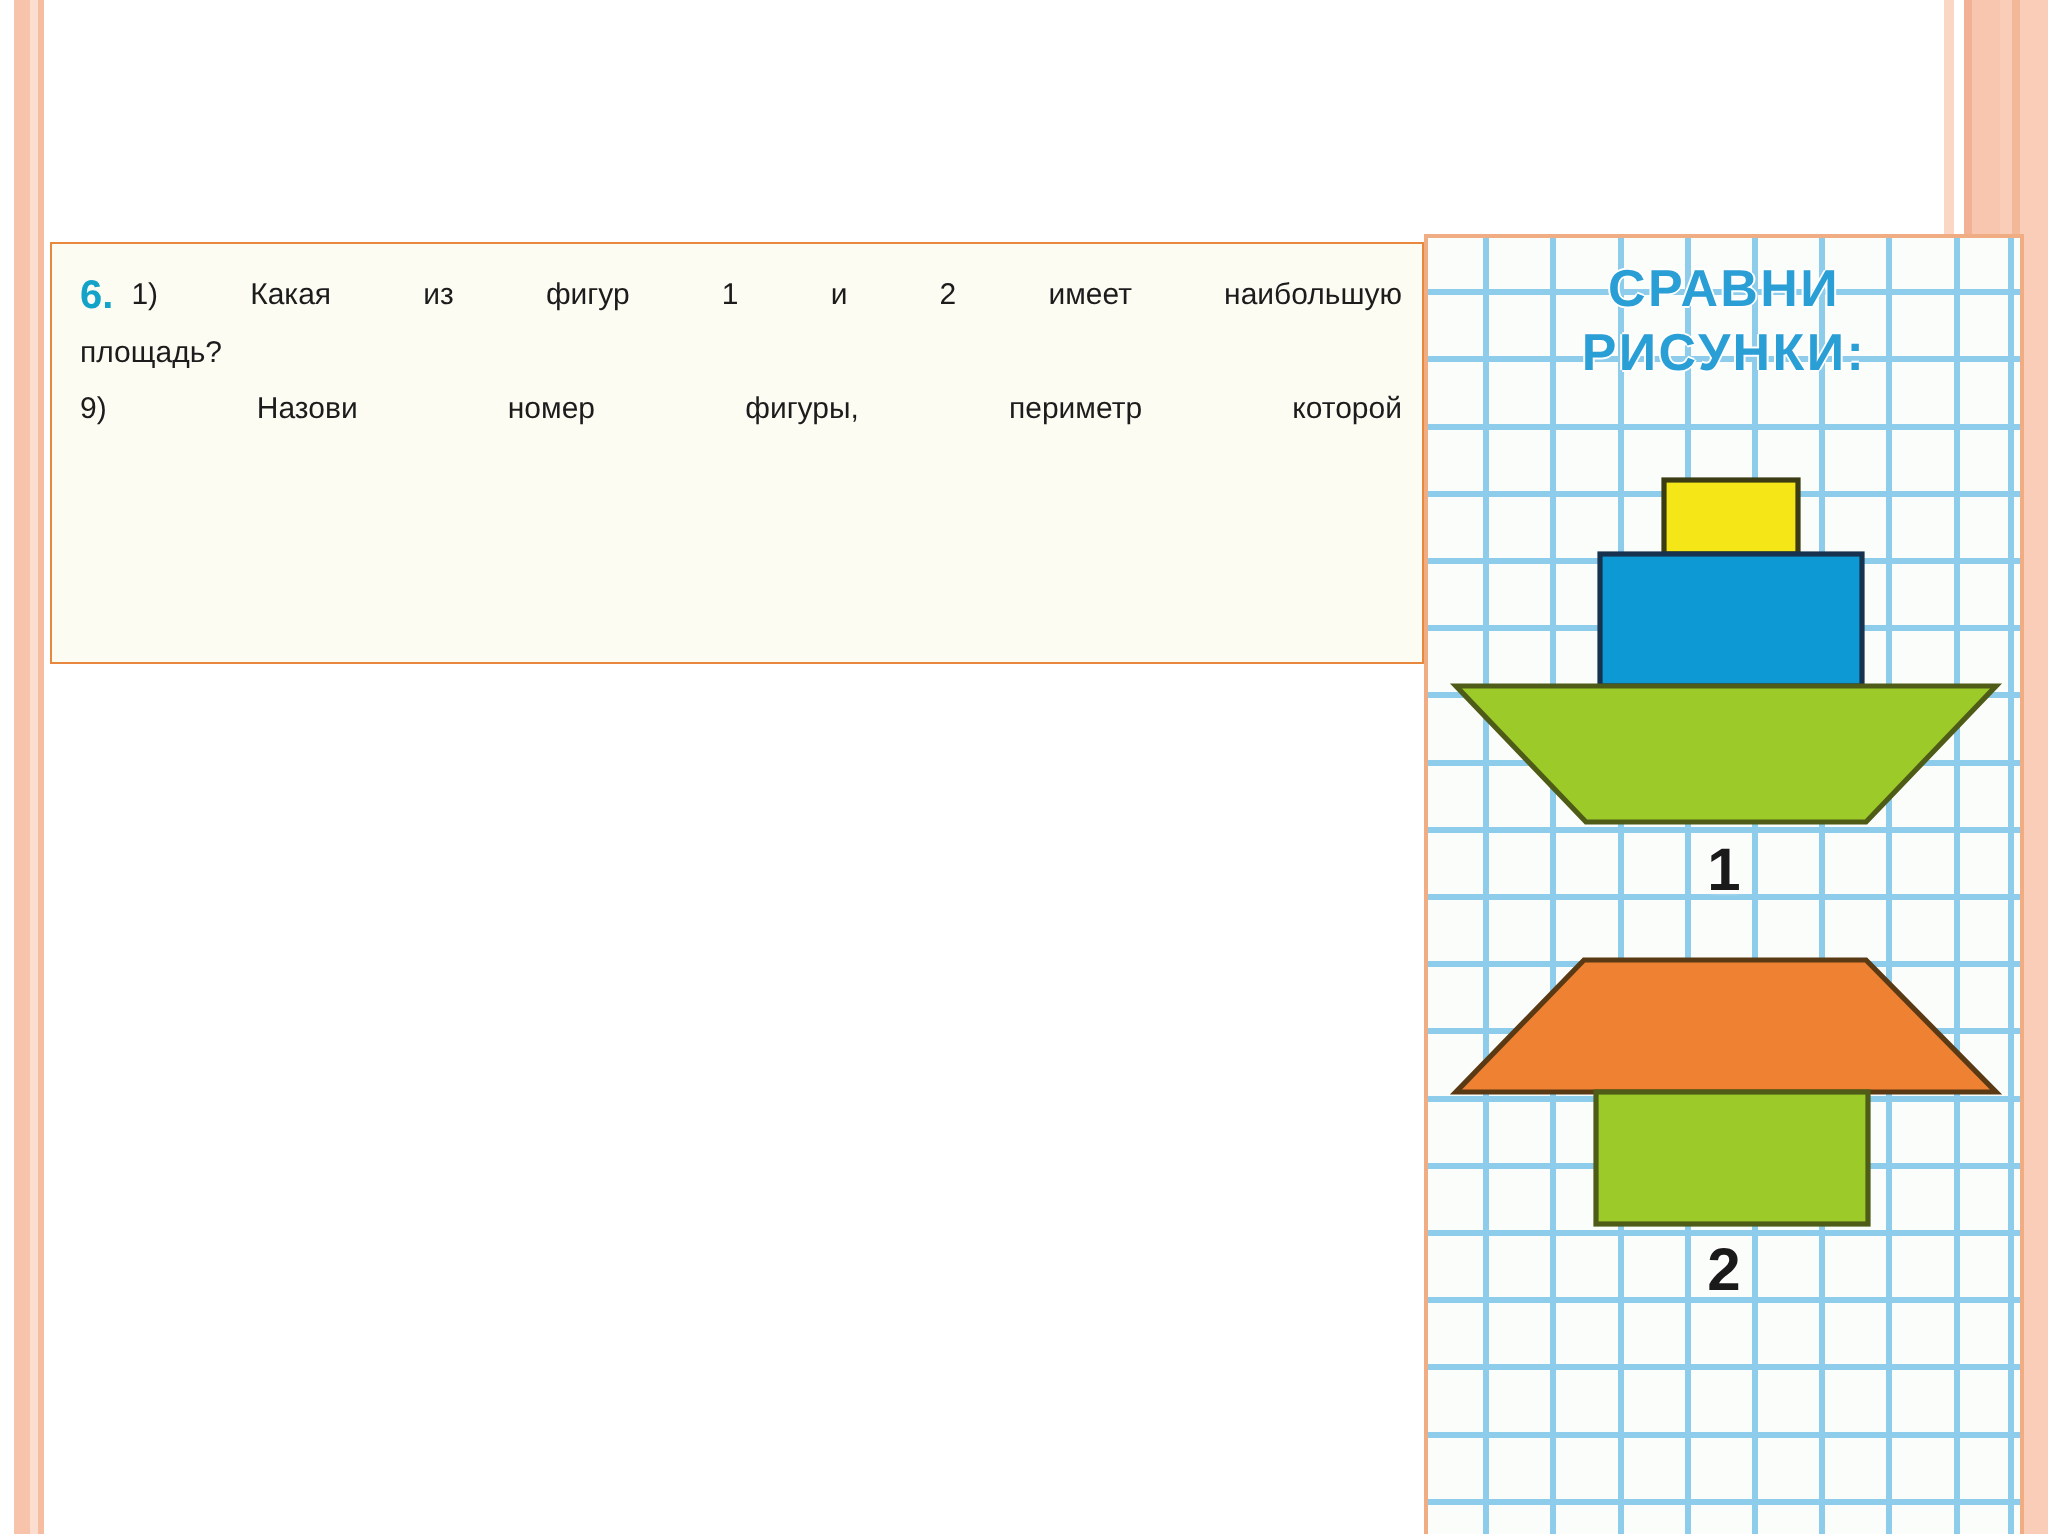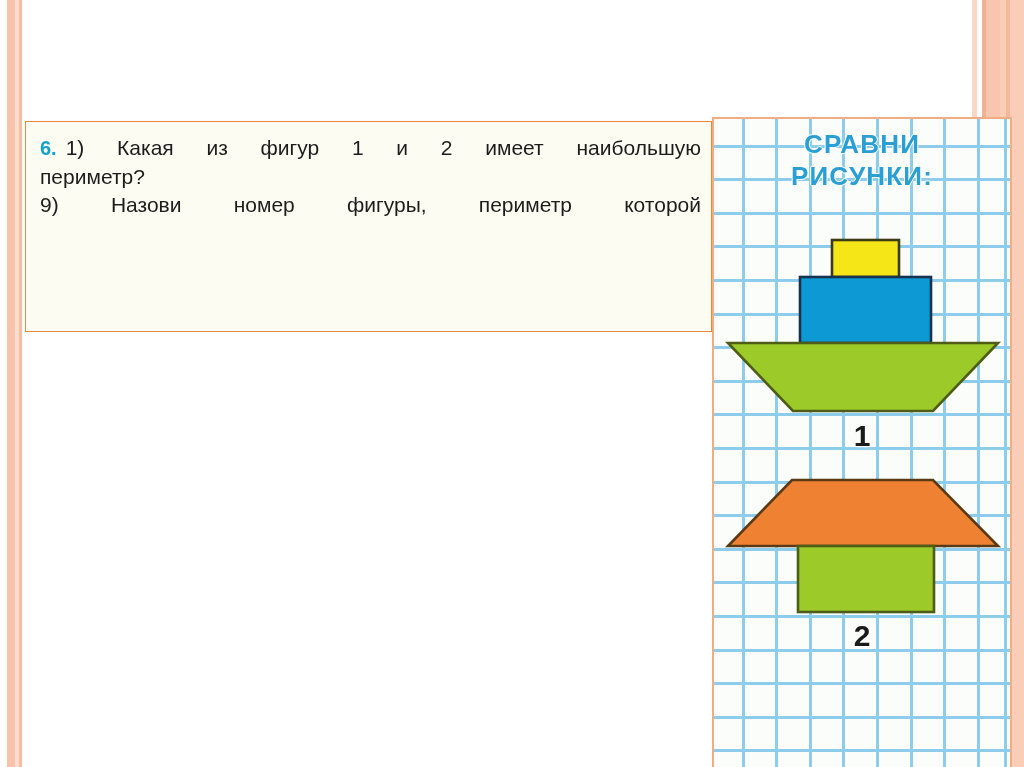--- a/index.html
+++ b/index.html
@@ -60,21 +60,21 @@
   }
   .task-number {
     color: #13a3c8;
     font-weight: bold;
     font-size: 20px;
     float: left;
     margin-right: 9px;
     line-height: 28px;
   }
   .task-lines {
-    font-size: 21px;
+    font-size: 15px;
     color: #1c1c1c;
     line-height: 28.5px;
     text-align: justify;
   }
   .task-line { display: block; }
   .task-line.j {
     text-align: justify;
     text-align-last: justify;
   }
 
@@ -154,21 +154,21 @@
   <div class="edge-stripe right-stripe-b"></div>
   <div class="edge-stripe right-stripe-c"></div>
   <div class="edge-stripe right-stripe-d"></div>
   <div class="edge-stripe right-stripe-e"></div>
 
   <div id="task-box">
     <div id="task-inner">
       <span class="task-number">6.</span>
       <div class="task-lines">
         <span class="task-line j">1) Какая из фигур 1 и 2 имеет наибольшую</span>
-        <span class="task-line">периметр?</span>
+        <span class="task-line">площадь?</span>
         <span class="task-line j">9) Назови номер фигуры, периметр которой</span>
       </div>
     </div>
   </div>
 
   <div id="grid-panel">
     <div id="grid-wash"></div>
 
     <div id="panel-heading">
       <span class="hl">СРАВНИ</span>

